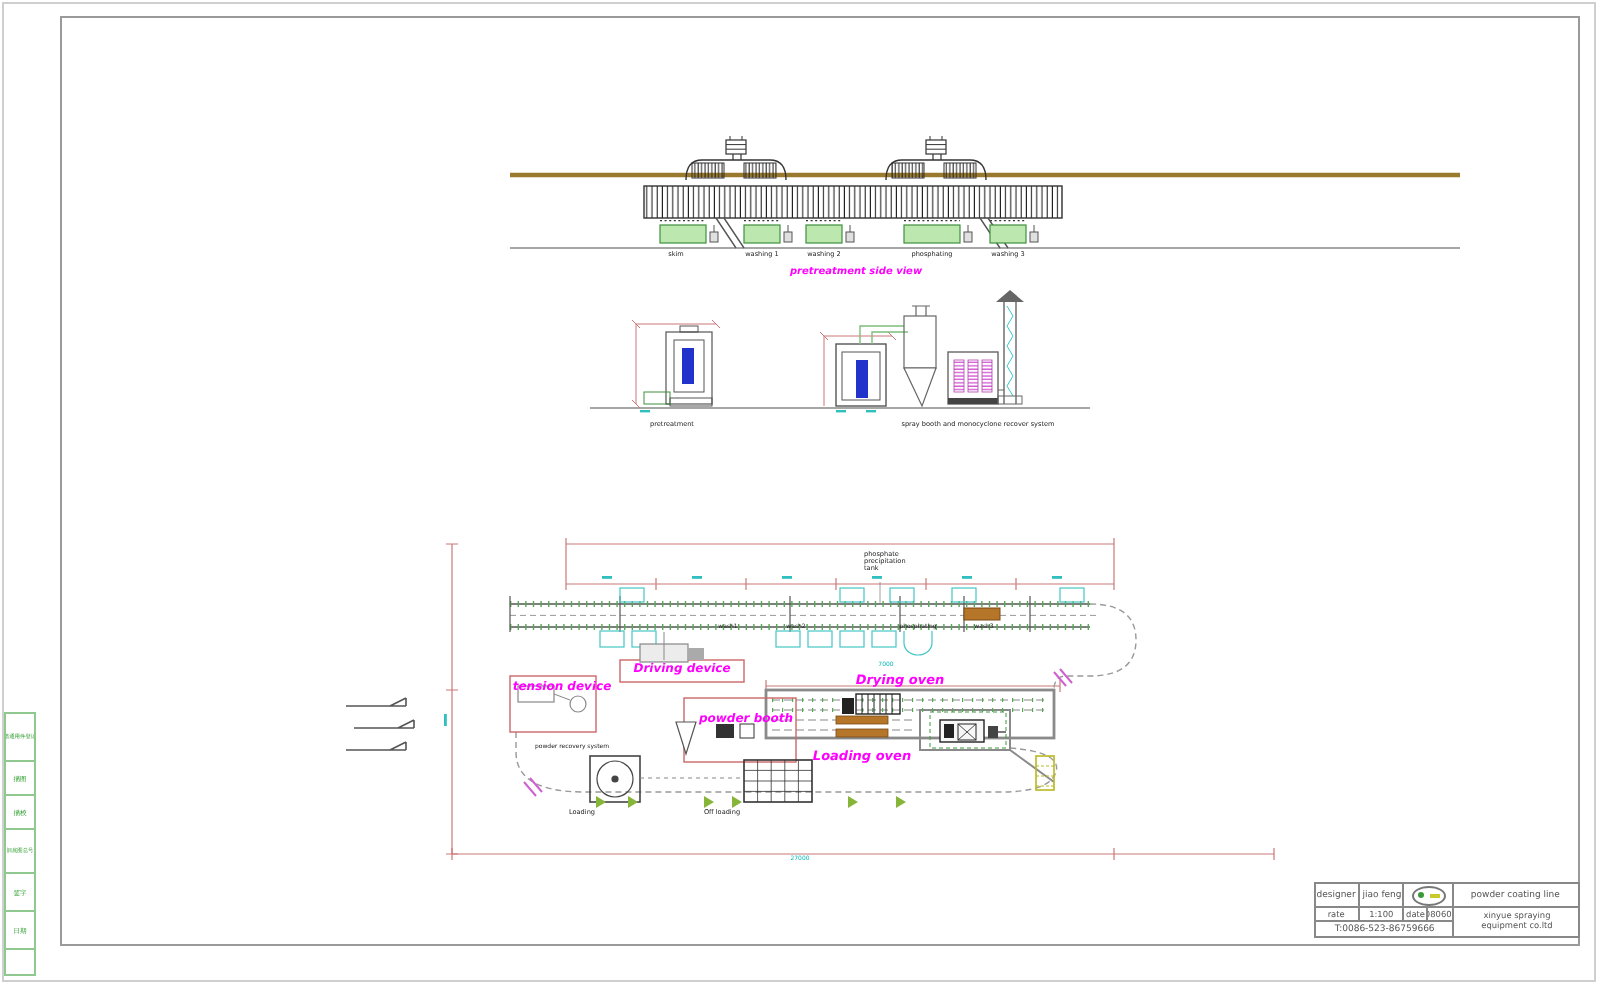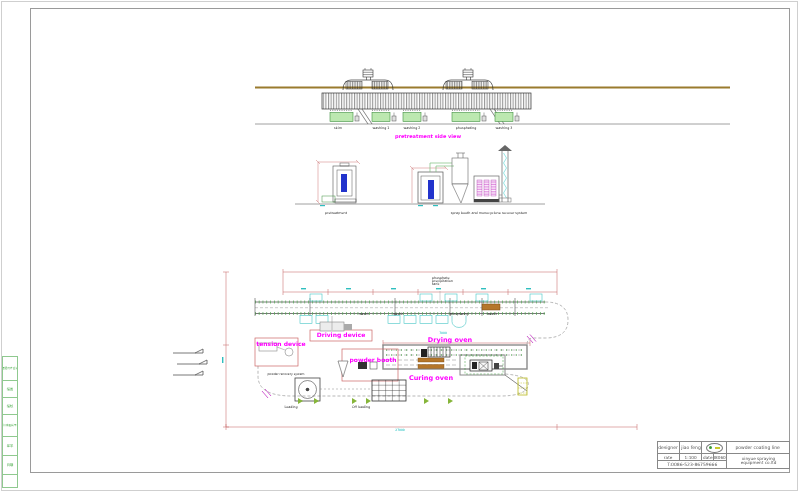--- a/index.html
+++ b/index.html
@@ -4,21 +4,21 @@
 <style>
   html,body{margin:0;padding:0;}
   body{width:800px;height:493px;position:relative;overflow:hidden;background:#fff;
        font-family:"DejaVu Sans","Liberation Sans",sans-serif;}
   .abs{position:absolute;}
   .frame-outer{left:1px;top:1px;width:795px;height:488px;border:1px solid #cfcfcf;}
   .frame-inner{left:30px;top:8px;width:758px;height:463px;border:1px solid #9a9a9a;}
   svg{position:absolute;overflow:visible;}
   .lbl{position:absolute;white-space:nowrap;color:#222;font-size:6px;line-height:1;}
   .ctr{transform:translateX(-50%);}
-  .mag{color:#ff00ff;font-weight:bold;}
+  .mag{color:#ff00ff;font-weight:bold;font-style:italic;}
   .cyan{color:#00b7b7;}
   .f5{font-size:5px;}
   .f65{font-size:6.5px;}
   .sc{display:inline-block;transform-origin:center top;}
   .lo{transform-origin:left top;}
   .occ{transform-origin:center center;}
   .s45{transform:scale(.45);}
   .s5{transform:scale(.5);}
   .s55{transform:scale(.55);}
   .s7{transform:scale(.7);}
@@ -280,21 +280,21 @@
 <div class="lbl ctr mag f5" style="left:428px;top:134px;">pretreatment side view</div>
 
 <div class="lbl ctr" style="left:336px;top:211px;"><span class="sc s55">pretreatment</span></div>
 <div class="lbl ctr" style="left:489px;top:211px;"><span class="sc s55">spray booth and monocyclone recover system</span></div>
 
 <div class="lbl note" style="left:432px;top:276px;">
   <span class="sc s55 lo"><div>phosphate</div><div>precipitation</div><div>tank</div></span>
 </div>
 <div class="lbl ctr cyan" style="left:443px;top:331px;"><span class="sc s5">7000</span></div>
 <div class="lbl ctr mag f65" style="left:450px;top:337px;">Drying oven</div>
-<div class="lbl ctr mag f65" style="left:431px;top:375px;">Curing oven</div>
+<div class="lbl ctr mag f65" style="left:431px;top:375px;">Loading oven</div>
 <div class="lbl ctr mag" style="left:341px;top:332px;">Driving device</div>
 <div class="lbl ctr mag" style="left:281px;top:340.5px;">tension device</div>
 <div class="lbl ctr mag" style="left:373px;top:356.5px;">powder booth</div>
 <div class="lbl ctr" style="left:286px;top:371.5px;"><span class="sc s5">powder recovery system</span></div>
 <div class="lbl ctr" style="left:364px;top:312px;"><span class="sc s5">wash1</span></div>
 <div class="lbl ctr" style="left:398px;top:312px;"><span class="sc s5">wash2</span></div>
 <div class="lbl ctr" style="left:459px;top:312px;"><span class="sc s5">phosphating</span></div>
 <div class="lbl ctr" style="left:492px;top:312px;"><span class="sc s5">wash3</span></div>
 <div class="lbl ctr" style="left:291px;top:404.5px;"><span class="sc s55">Loading</span></div>
 <div class="lbl ctr" style="left:361px;top:404.5px;"><span class="sc s55">Off loading</span></div>

